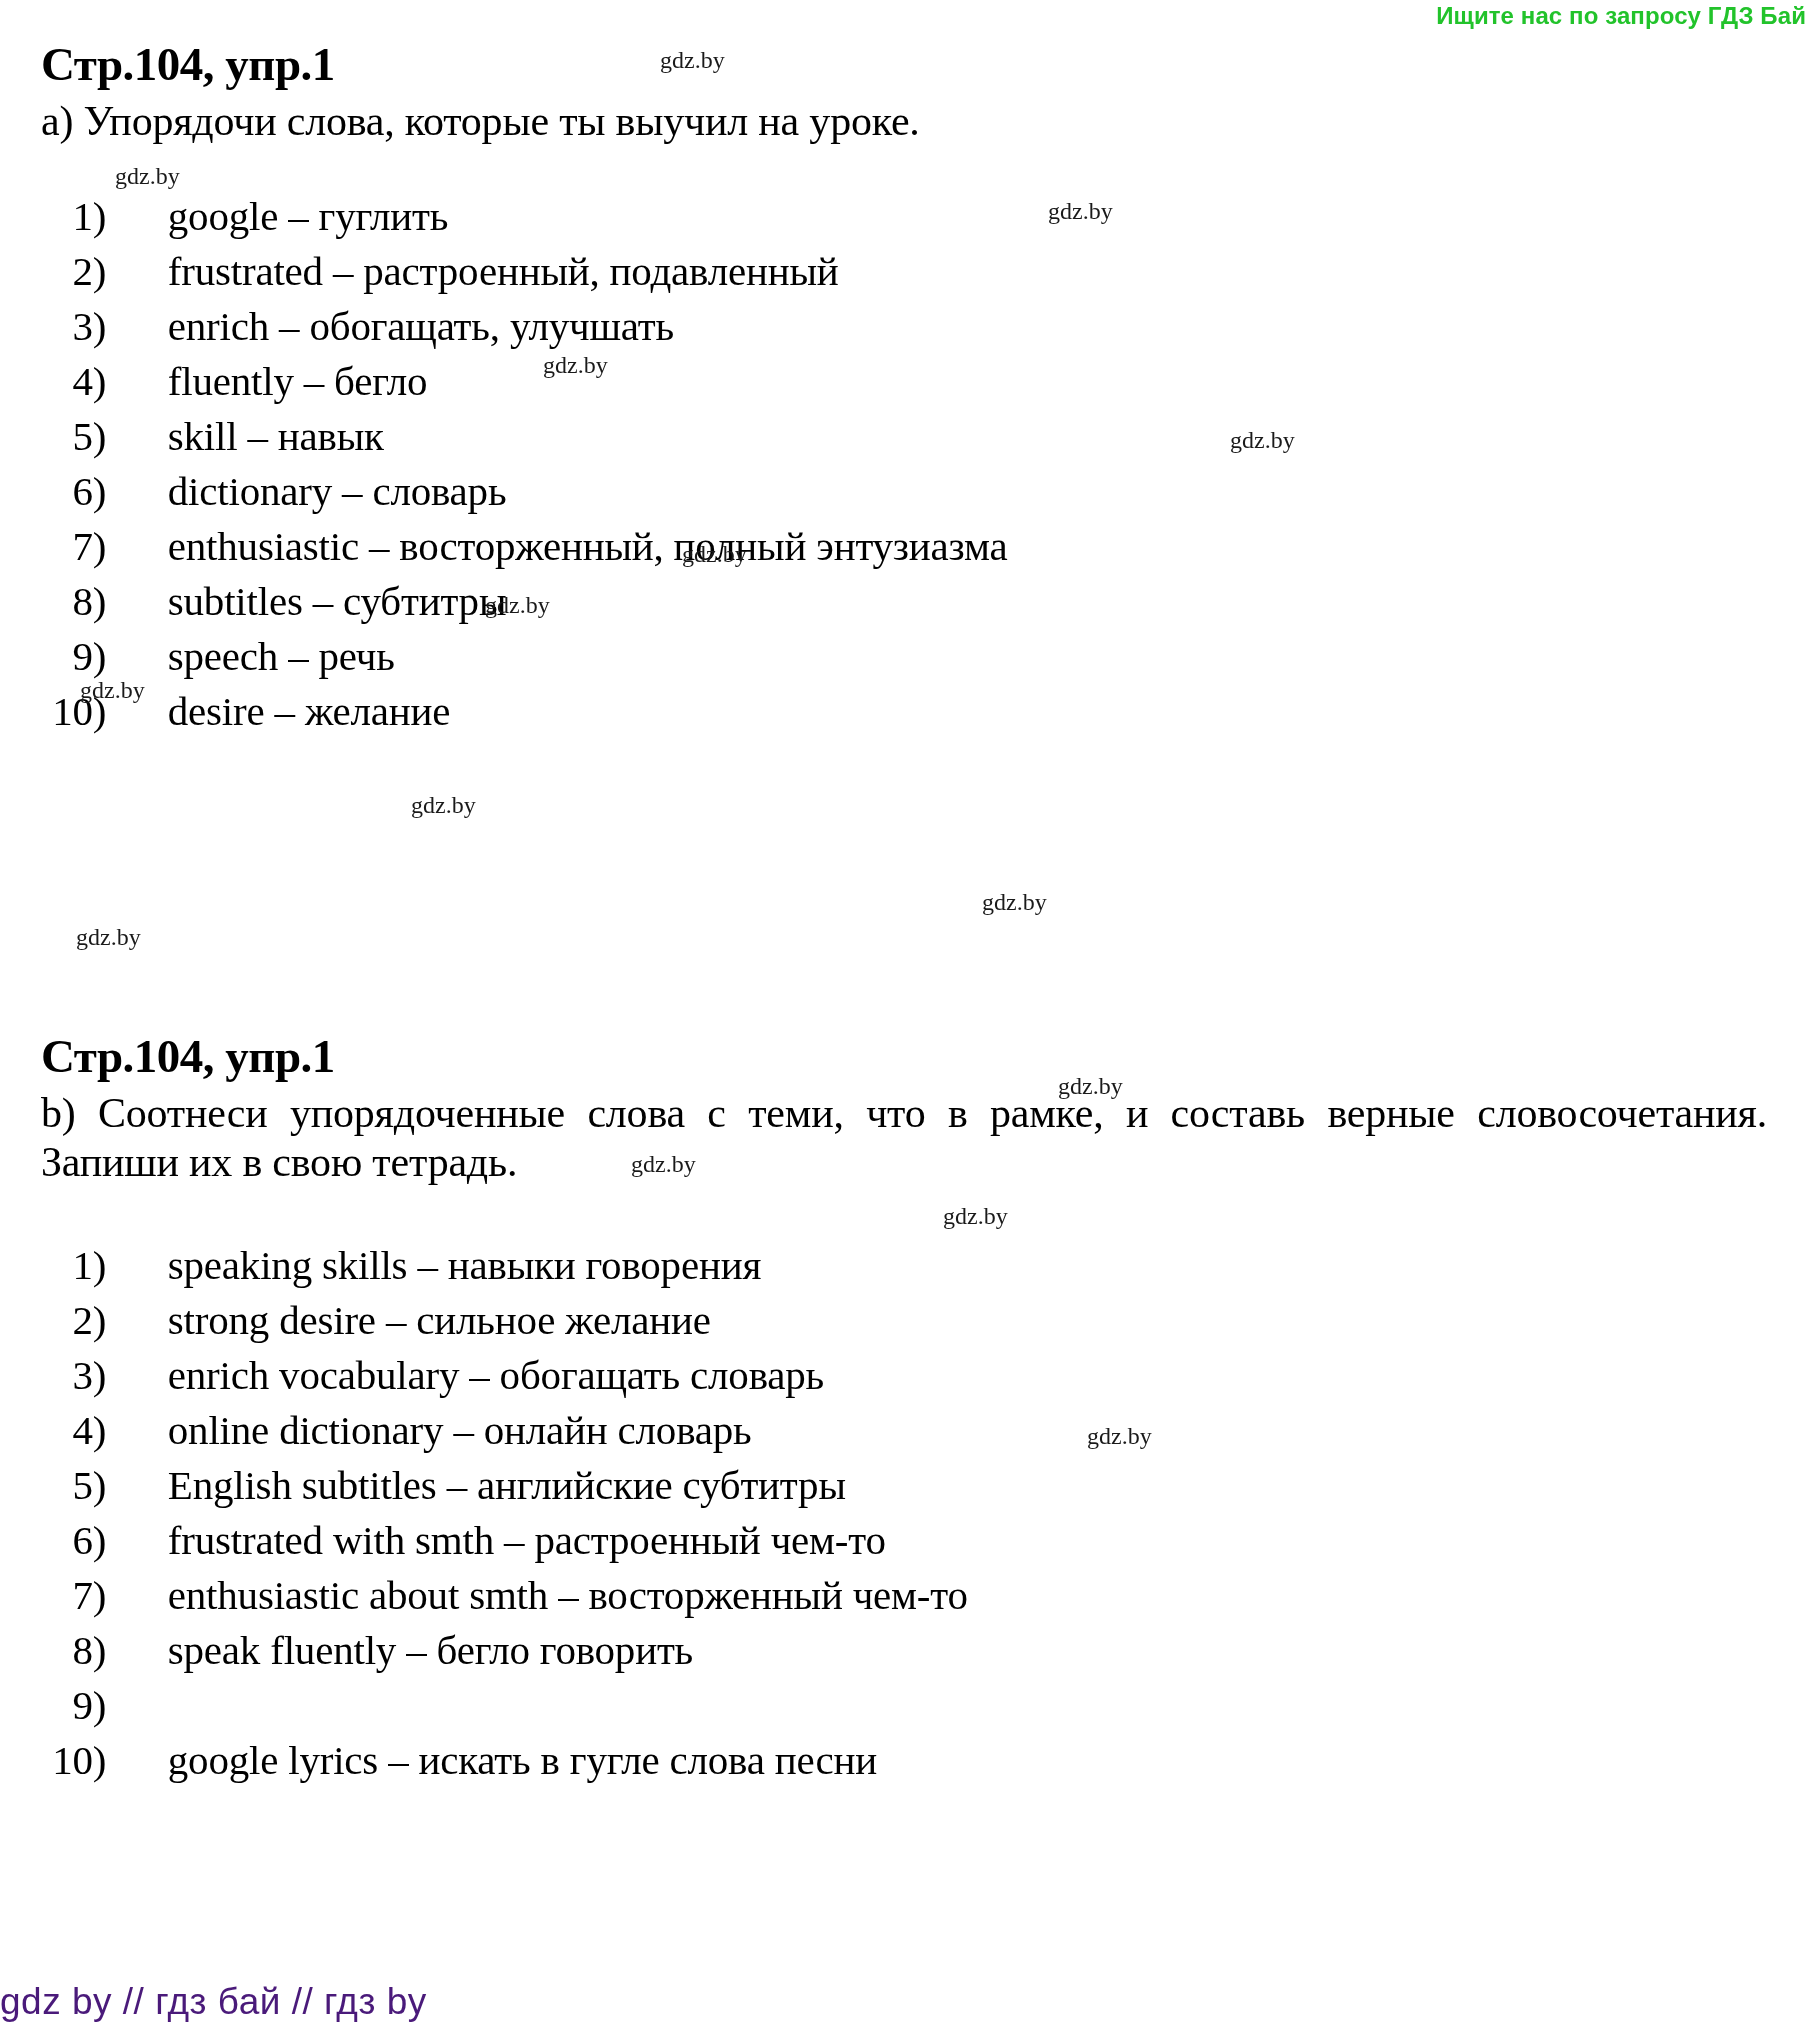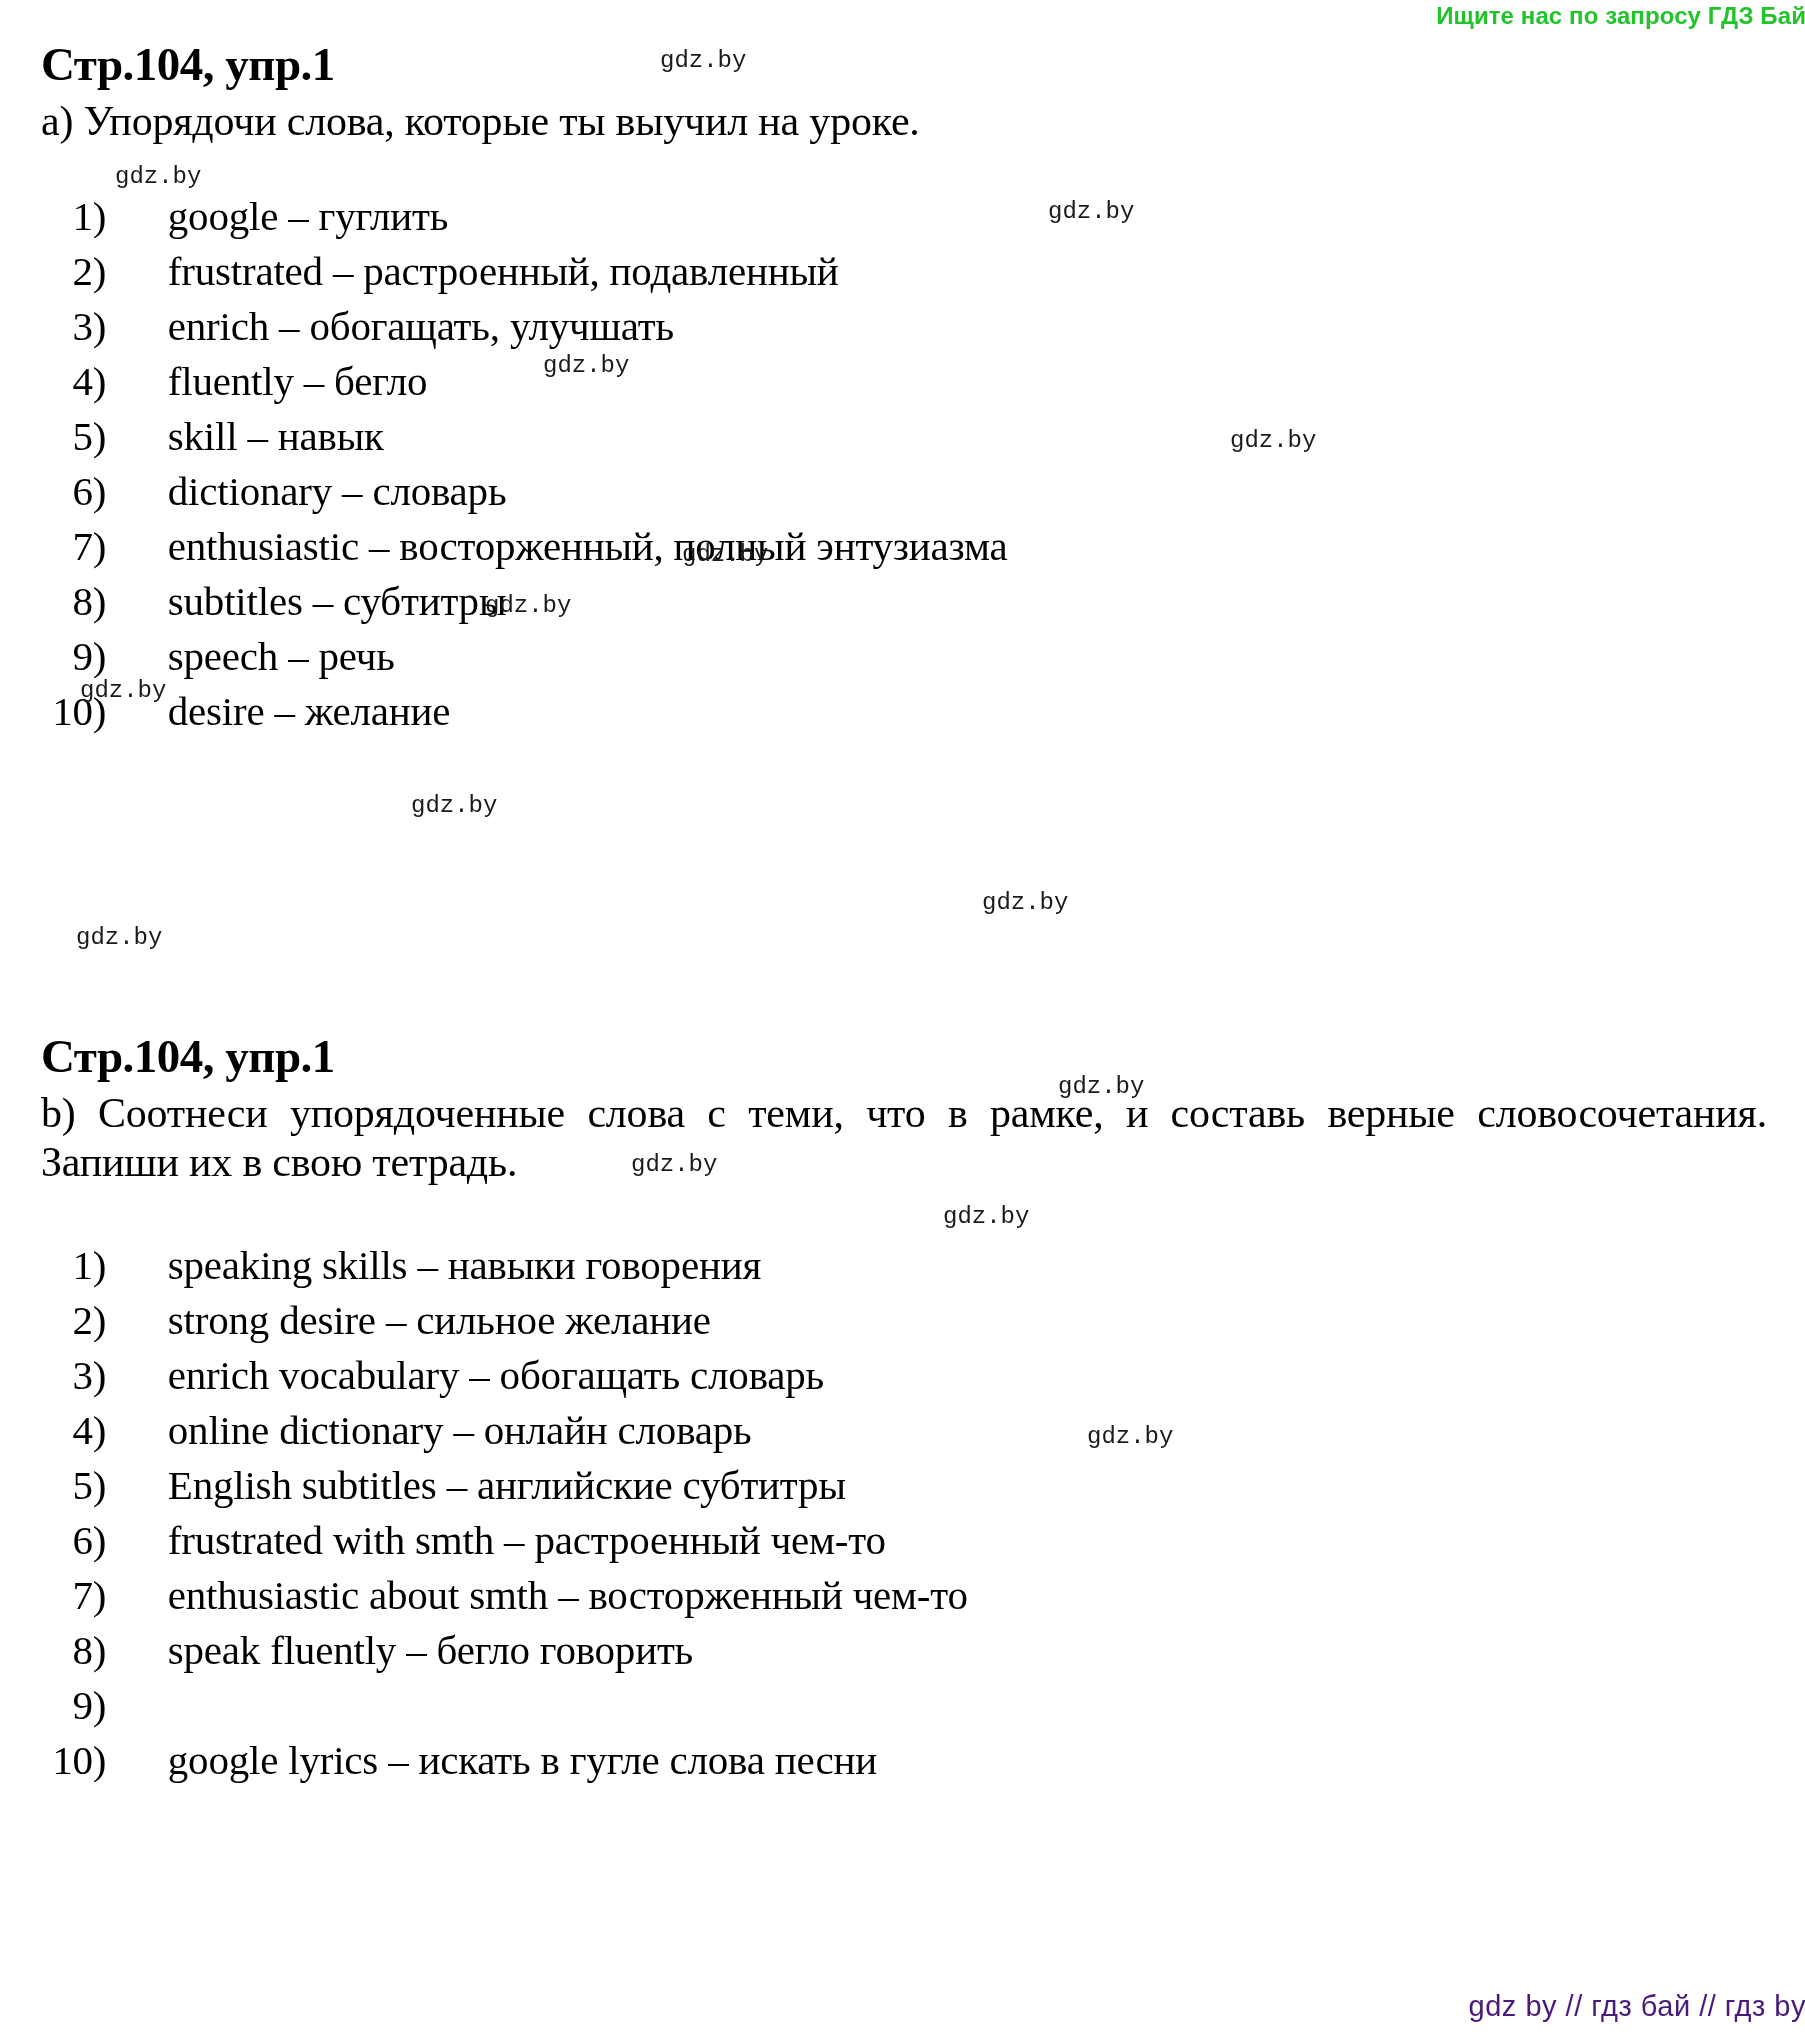--- a/index.html
+++ b/index.html
@@ -94,36 +94,36 @@
     white-space: nowrap;
     margin-left: 44px;
   }
 
   .list-a { margin: 43px 0 0 21.3px; }
   .list-b { margin: 50px 0 0 21.3px; }
 
   
   .wm {
     position: absolute;
-    font-family: Liberation Mono, monospace;
+    font-family: Liberation Serif, serif;
     font-size: 24px;
     color: #1a1a1a;
     white-space: nowrap;
     pointer-events: none;
   }
 
   
   .footer {
     position: absolute;
     left: 0;
     bottom: 11.6px;
     width: 100%;
-    text-align: right;
+    text-align: left;
     font-family: "Liberation Sans", "DejaVu Sans", sans-serif;
-    font-size: 29px;
+    font-size: 37px;
     font-weight: 400;
     color: #4a1a7a;
     letter-spacing: 0.5px;
   }
 </style>
 </head>
 <body>
 
 <div class="page">
 

